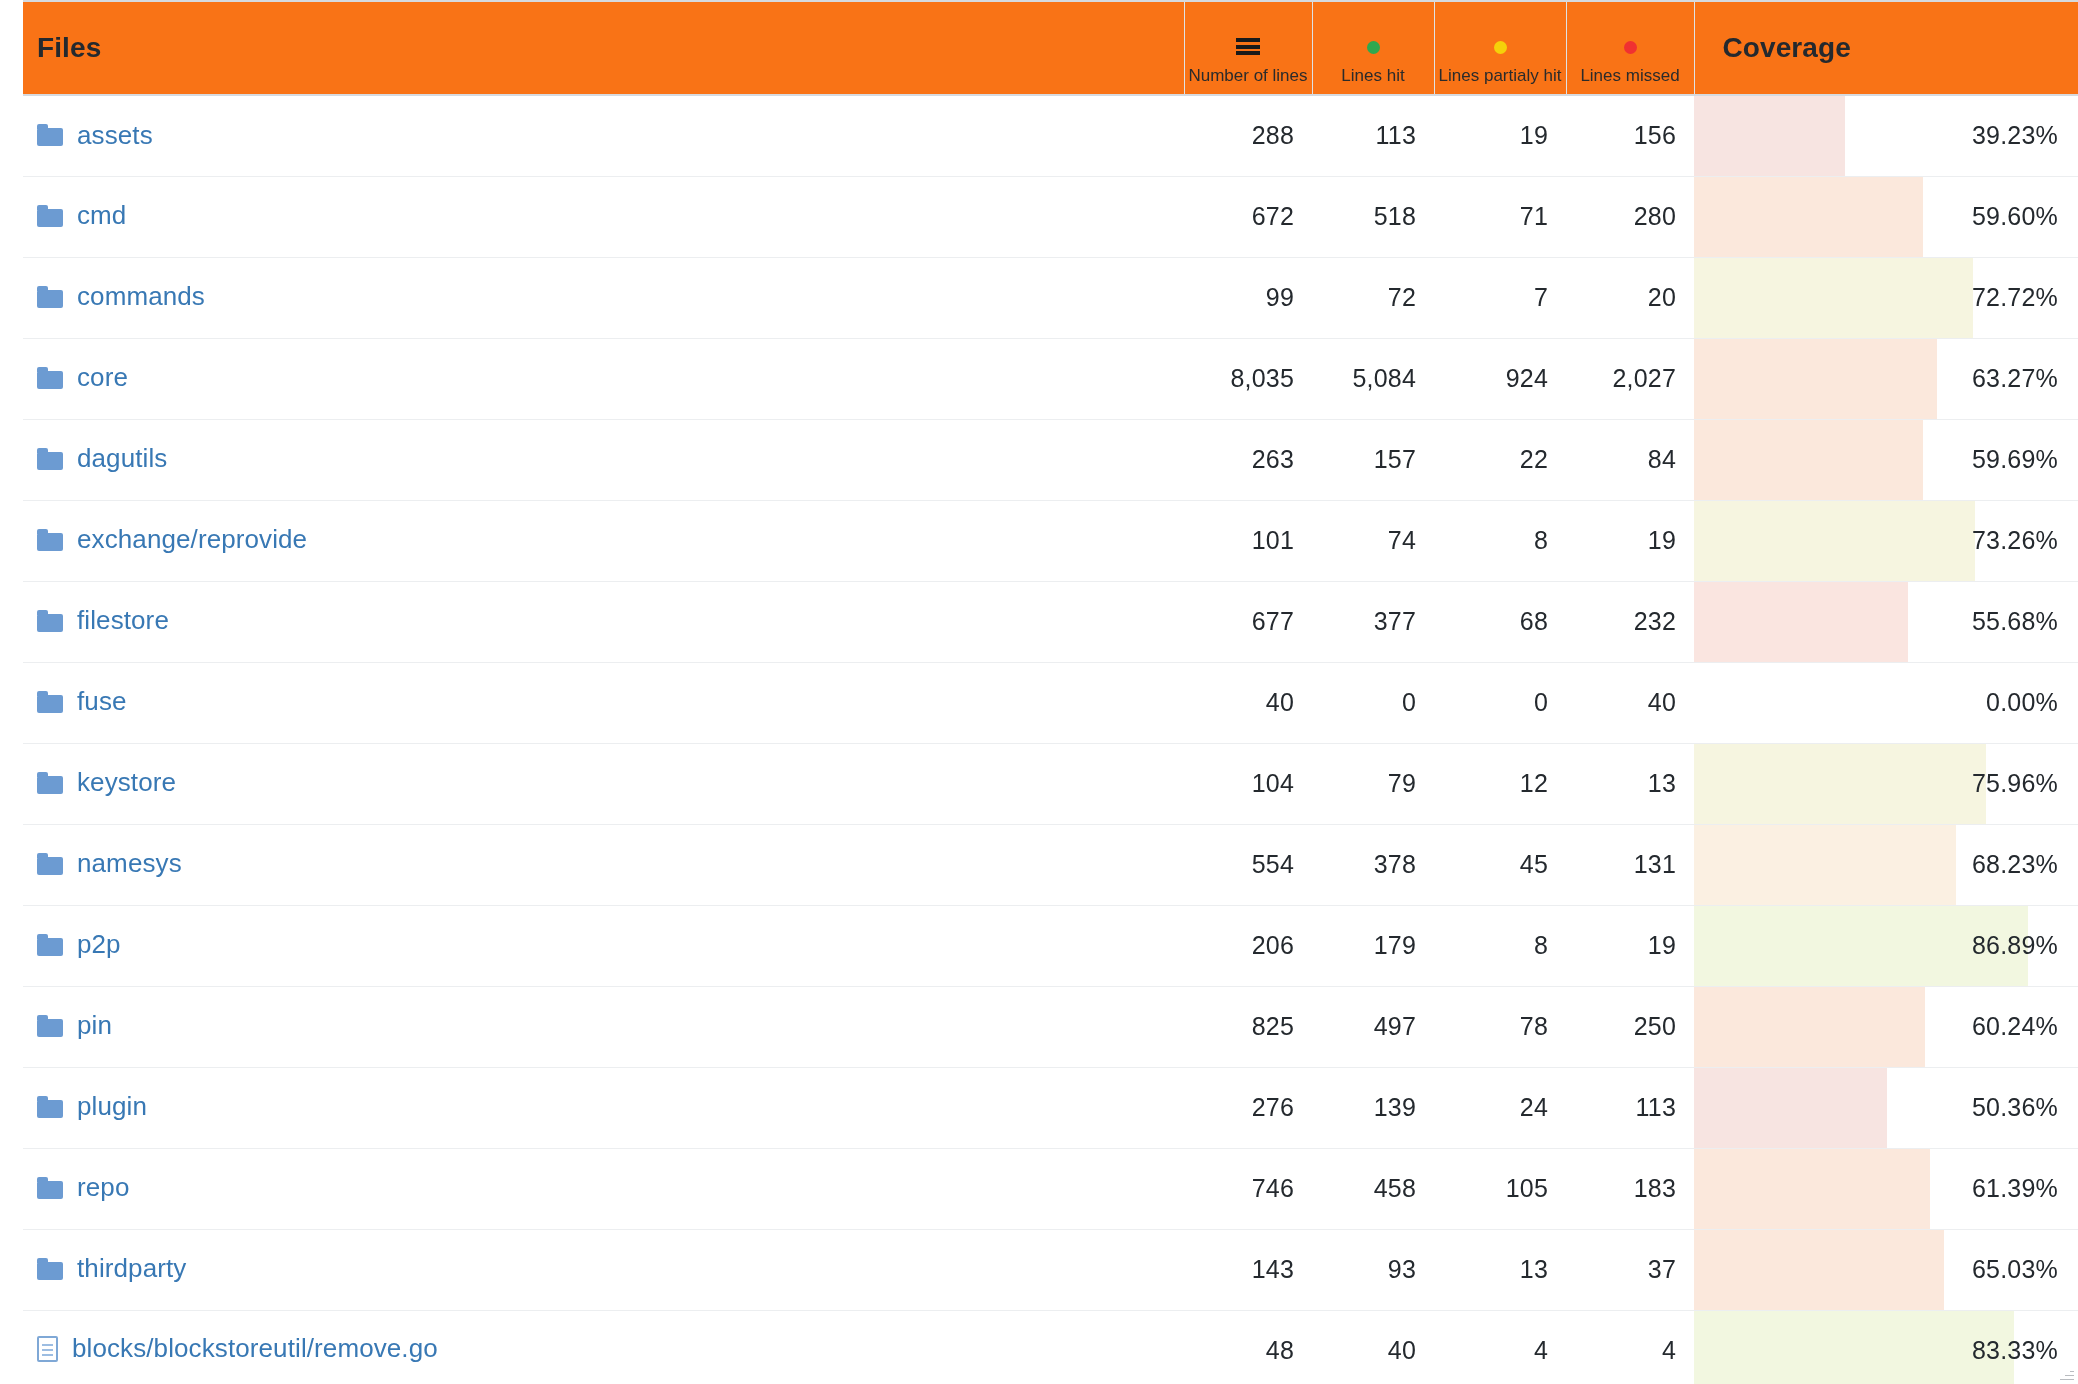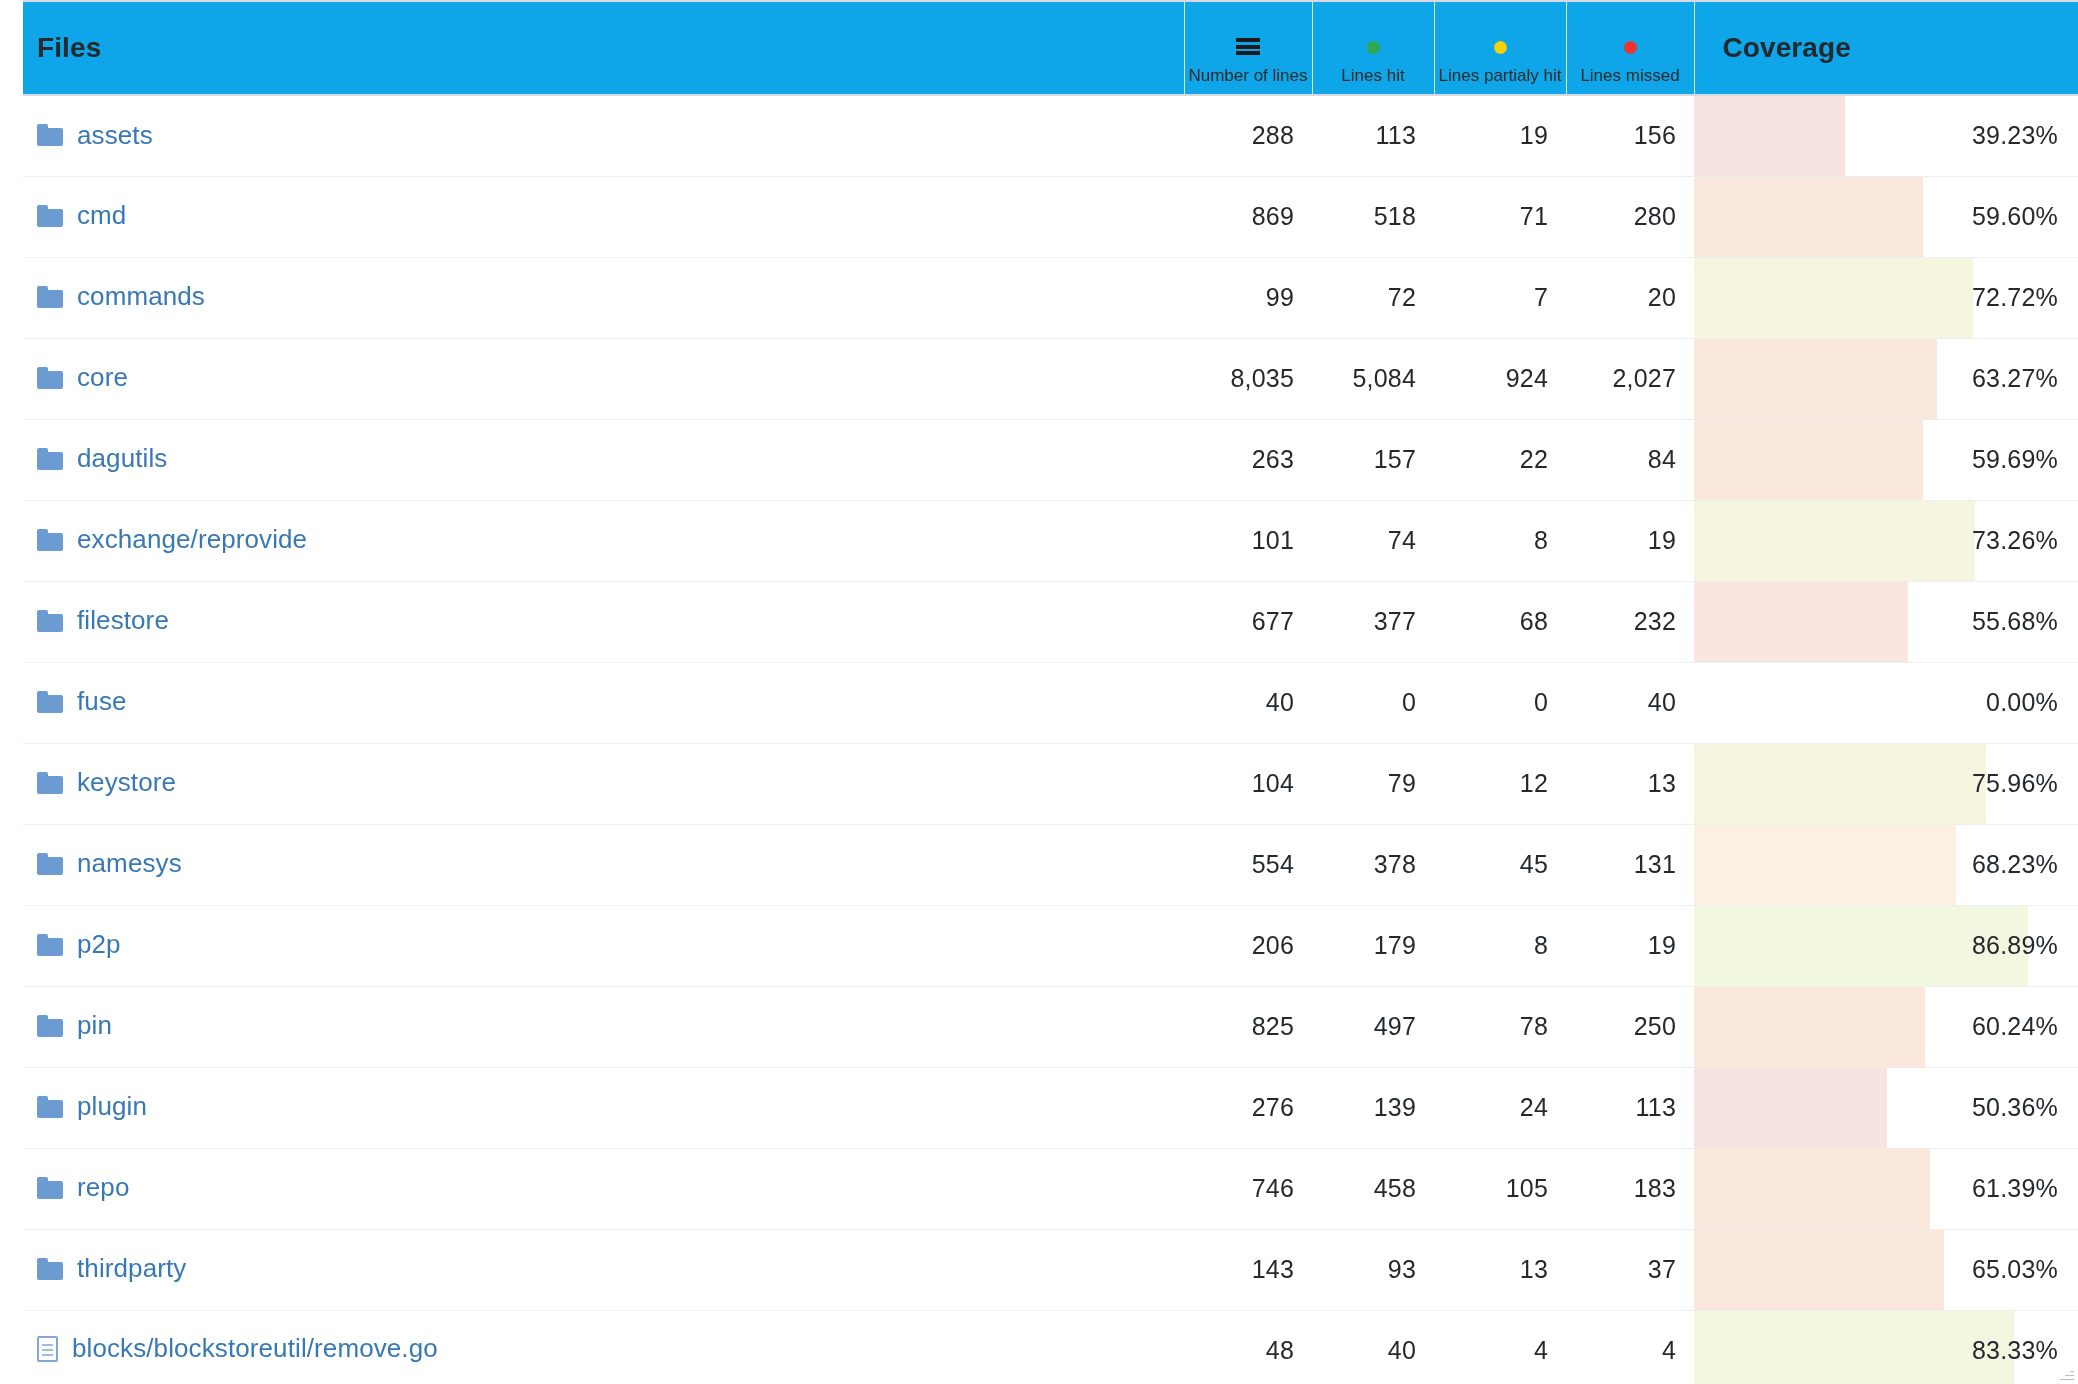--- a/index.html
+++ b/index.html
@@ -47,21 +47,21 @@
   
   col.c-files    { width: 1161px; }
   col.c-lines    { width: 128px; }
   col.c-hit      { width: 122px; }
   col.c-partial  { width: 132px; }
   col.c-missed   { width: 128px; }
   col.c-coverage { width: 384px; }
 
   
   thead th {
-    background: #0ea5e9;
+    background: #f97316;
     border-bottom: 2px solid #d6dadf;
     padding: 0;
     vertical-align: bottom;
     height: 82px;
     font-weight: normal;
   }
   thead th.th-files {
     text-align: left;
     padding-left: 14px;
     vertical-align: middle;
@@ -343,21 +343,21 @@
           </td>
         </tr>
         <tr>
           <td class="cell-files"><a class="file-link" href="#">
               <span class="icon-folder">
                 <span class="fold-tab"></span>
                 <span class="fold-body"></span>
               </span>
               <span>cmd</span>
             </a></td>
-          <td class="cell-num">869</td>
+          <td class="cell-num">672</td>
           <td class="cell-num">518</td>
           <td class="cell-num">71</td>
           <td class="cell-num">280</td>
           <td class="cell-coverage">
             <div class="cov-wrap">
               <div class="cov-bar" style="width:59.6%;background:#fbe8dc;"></div>
               <span class="cov-pct">59.60%</span>
             </div>
           </td>
         </tr>

